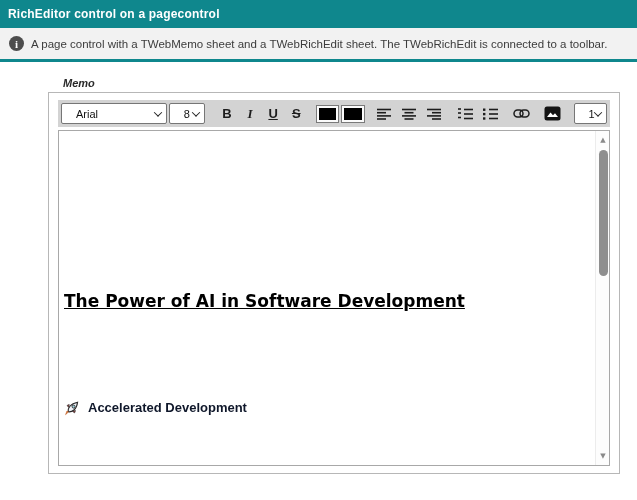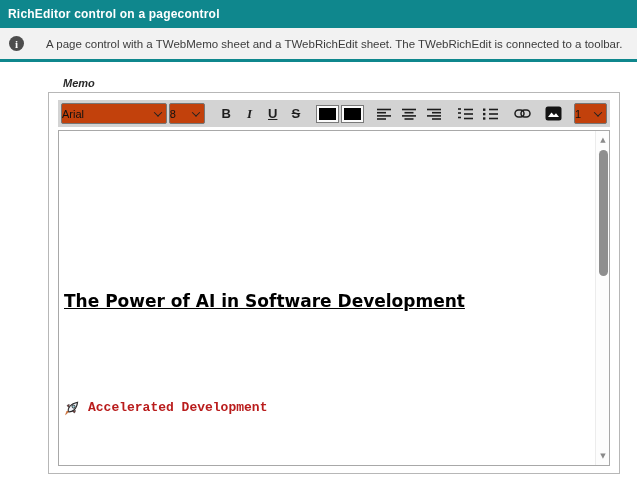--- a/index.html
+++ b/index.html
@@ -5,56 +5,56 @@
   * { margin:0; padding:0; box-sizing:border-box; }
   html,body { width:637px; height:500px; background:#fff; font-family:"Liberation Sans", sans-serif; overflow:hidden; }
 
   
   .app-header { height:28px; background:#0f878d; color:#fff; display:flex; align-items:center; padding-left:8px; }
   .app-header .title { font-size:12px; font-weight:bold; letter-spacing:.2px; }
 
   
   .info-bar { height:34px; background:#f2f2f2; border-bottom:3px solid #0f878d; display:flex; align-items:center; padding-left:9px; }
   .info-icon { width:15px; height:15px; border-radius:50%; background:#4d4d4d; color:#fff; font-family:"Liberation Serif", serif; font-weight:bold; font-size:11px; display:flex; align-items:center; justify-content:center; flex:0 0 15px; }
-  .info-text { font-size:11.5px; color:#3c3c3c; margin-left:22px; white-space:nowrap; }
+  .info-text { font-size:11.5px; color:#3c3c3c; margin-left:7px; white-space:nowrap; }
 
   .stage { position:relative; width:637px; height:435px; background:#fff; }
 
   
   .tabs { position:absolute; left:52px; top:11px; display:flex; height:19px; }
   .tab { font-size:11px; font-weight:bold; color:#2b2b2b; padding:0 11px; display:flex; align-items:center; cursor:default;font-style:italic; }
   .tab.active { background:#d0d0d0; }
 
   
   .panel { position:absolute; left:48px; top:30px; width:572px; height:382px; border:1px solid #b7b7b7; background:#fff; }
 
   
   .toolbar { position:absolute; left:9px; top:7px; width:552px; height:27px; background:#d3d3d3; display:flex; align-items:center; padding:0 3px; }
-  .tb-select { height:21px; background:#c2410c; border:1px solid #767676; border-radius:2px; display:flex; align-items:center; justify-content:space-between; padding:0 5px 0 0; font-size:11px; color:#111; }
+  .tb-select { height:21px; background:#ffffff; border:1px solid #767676; border-radius:2px; display:flex; align-items:center; justify-content:space-between; padding:0 5px 0 14px; font-size:11px; color:#111; }
   .tb-select .chev { width:6px; height:6px; border-right:1.6px solid #222; border-bottom:1.6px solid #222; transform:rotate(45deg) translate(-1px,-1px); }
   .sel-font { width:109px; }
   .sel-size { width:37px; margin-left:2px; }
   .sel-spacing { width:34px; margin-left:9px; }
   .tb-btn { width:24px; height:21px; display:flex; align-items:center; justify-content:center; background:transparent; border:none; color:#1d1d1d; font-size:13px; }
   .btn-bold { font-weight:bold; margin-left:10px; }
   .btn-italic { font-family:"Liberation Serif", serif; font-style:italic; font-weight:bold; }
   .btn-underline { text-decoration:underline; font-weight:bold; }
   .btn-strike { text-decoration:line-through; font-weight:bold; }
   .swatch-btn { width:24px; height:18px; border:1px solid #7a7a7a; background:#fbfbfb; padding:2px; margin-left:8px; }
   .swatch-btn + .swatch-btn { margin-left:2px; }
   .swatch-fill { width:100%; height:100%; background:#000; }
   .icon-btn { margin-left:2px; }
   .group-gap { margin-left:8px; }
 
   
   .editor { position:absolute; left:9px; top:37px; width:552px; height:336px; border:1px solid #a8a8a8; background:#fff; }
   .editor-content { position:absolute; left:0; top:0; right:14px; bottom:0; overflow:hidden; }
   .doc-heading { position:absolute; left:5px; top:160px; font-family:"DejaVu Sans", sans-serif; font-weight:bold; font-size:17px; color:#000; white-space:nowrap;text-decoration:underline; }
   .doc-section { position:absolute; left:5px; top:268px; display:flex; align-items:center; }
-  .doc-section .sec-title { font-family:Liberation Mono, monospace; font-weight:bold; font-size:13px; color:#b91c1c; margin-left:7px; white-space:nowrap; }
+  .doc-section .sec-title { font-family:Liberation Sans, sans-serif; font-weight:bold; font-size:13px; color:#0f172a; margin-left:7px; white-space:nowrap; }
 
   
   .vscroll { position:absolute; top:0; right:0; bottom:0; width:14px; background:#fdfdfd; border-left:1px solid #ececec; }
   .scroll-arrow { position:absolute; left:0; width:14px; height:14px; display:flex; align-items:center; justify-content:center; color:#8a8a8a; font-size:7px; font-family:"DejaVu Sans", sans-serif; }
   .arrow-up { top:2px; }
   .arrow-down { bottom:2px; }
   .scroll-thumb { position:absolute; left:2.5px; top:19px; width:9px; height:126px; background:#8f8f8f; border-radius:5px; }
 
   svg .ln { stroke:#1d1d1d; stroke-width:1.6; }
 </style>

